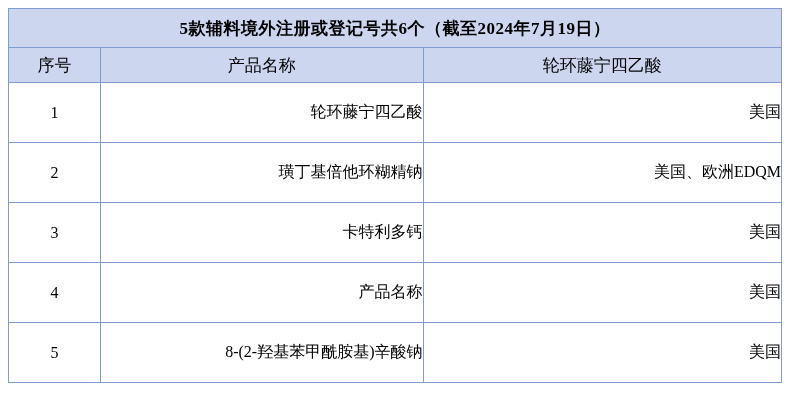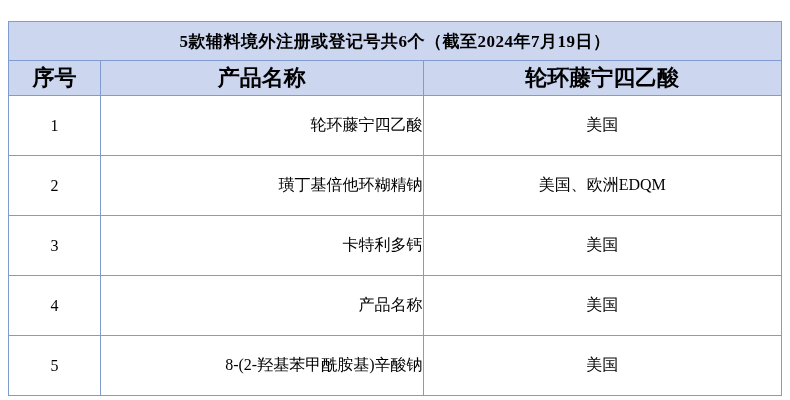--- a/index.html
+++ b/index.html
@@ -17,55 +17,54 @@
   .table-wrap {
     position: absolute;
     left: 8px;
     top: 8px;
     width: 774px;
   }
   table.doc-table {
     border-collapse: collapse;
     width: 774px;
     table-layout: fixed;
-    margin-top: 13px;
   }
   table.doc-table td {
     border: 1px solid #7f9bd0;
     padding: 0;
     vertical-align: middle;
   }
   .title-cell {
     background: #ccd6ef;
     text-align: center;
     font-weight: bold;
     font-size: 17px;
     height: 38px;
     letter-spacing: 0.5px;
   }
   .head-cell {
     background: #ccd6ef;
     text-align: center;
-    font-weight: bold;
-    font-size: 22px;
+    font-weight: normal;
+    font-size: 17px;
     height: 34px;
   }
   .body-cell {
     background: #ffffff;
     font-size: 16px;
     height: 59px;
   }
   .c-idx {
     text-align: center;
   }
   .c-name {
     text-align: right;
   }
   .c-country {
-    text-align: center;
+    text-align: right;
     padding-left: 10px;
   }
   .col1 { width: 92px; }
   .col2 { width: 322px; }
   .col3 { width: 358px; }
 </style>
 </head>
 <body>
 
 <div class="table-wrap">

